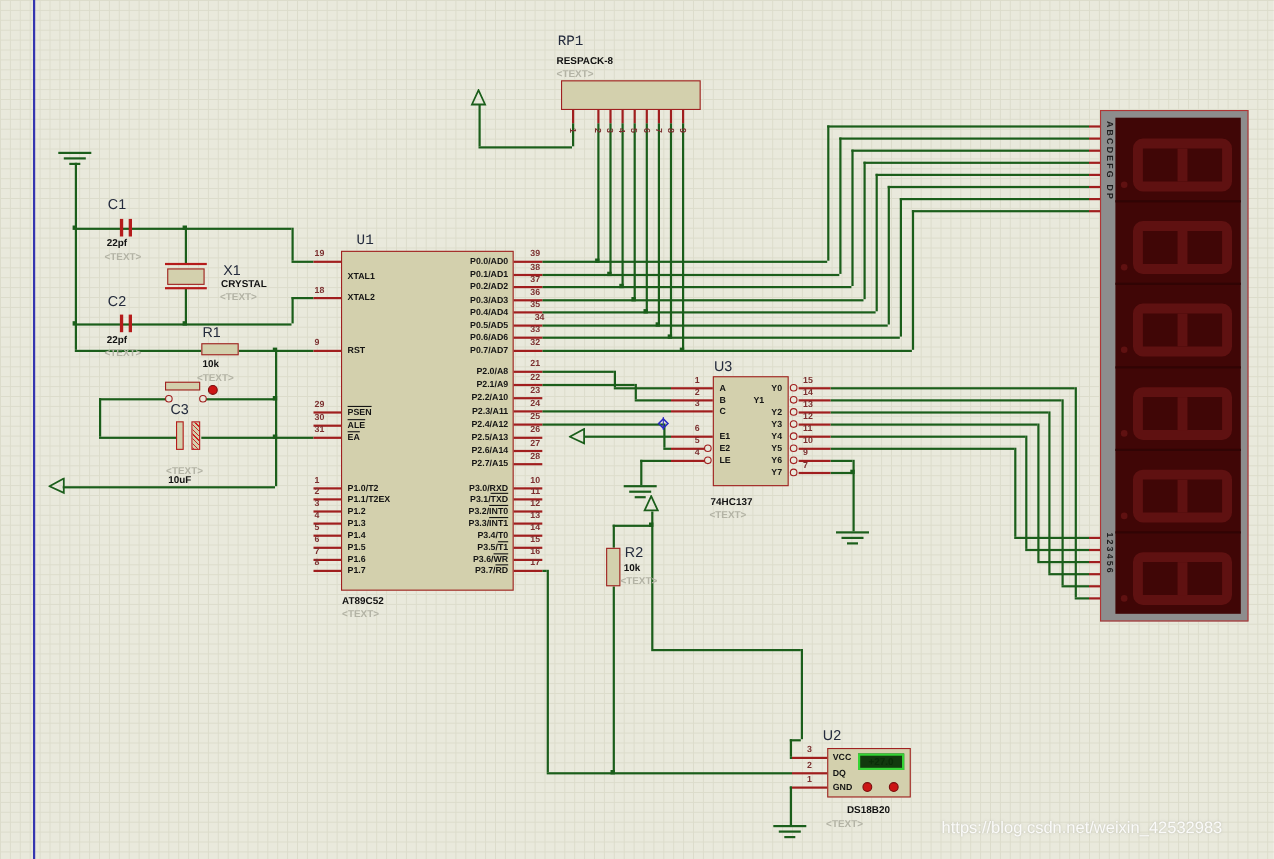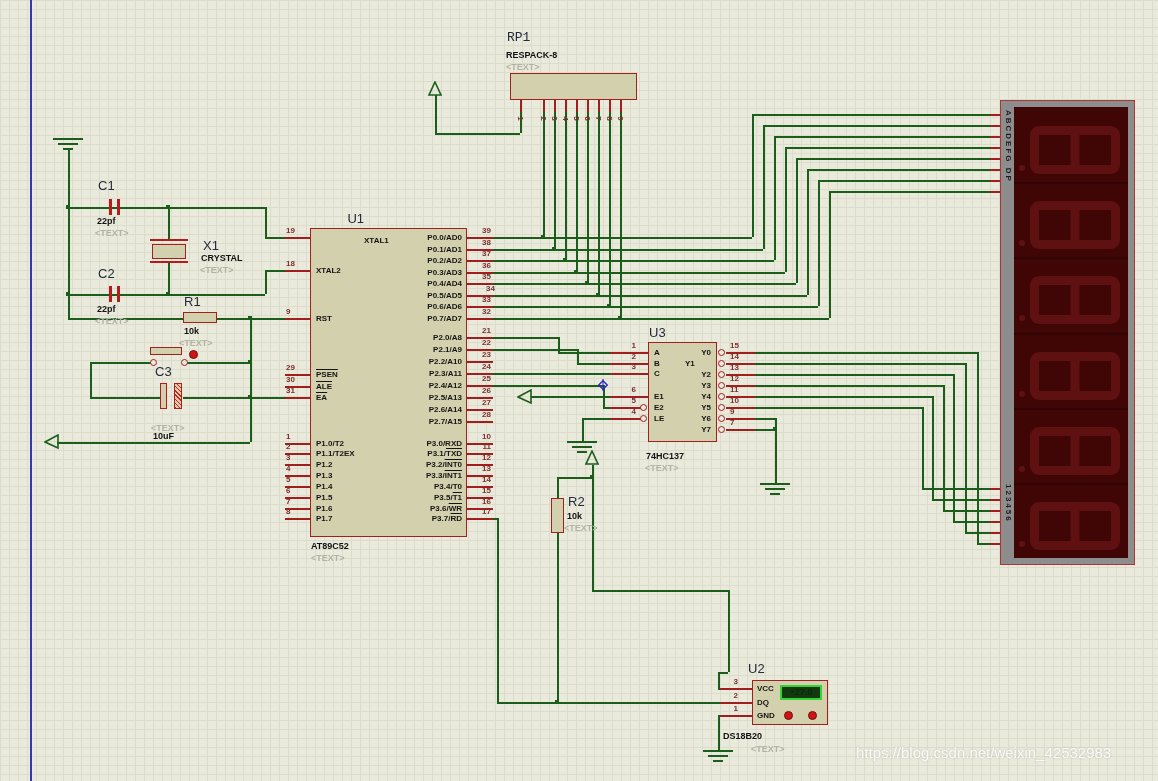--- a/index.html
+++ b/index.html
@@ -192,21 +192,21 @@
     <div class="abs" style="left: 517px; top: 389px; width: 16px; height: 16px;"><svg width="16" height="16">
         <path d="M1 8 L14 1 L14 14 Z" fill="none" stroke="#1b5e1b" stroke-width="1.6"></path>
       </svg></div>
     <div class="abs" style="left: 596px; top: 378px; width: 14px; height: 14px;"><svg width="14" height="14">
         <rect x="4" y="4" width="6" height="6" fill="none" stroke="#2a2ac0" stroke-width="1.4" transform="rotate(45 7 7)"></rect>
         <line x1="7" y1="1" x2="7" y2="13" stroke="#2a2ac0" stroke-width="1"></line>
       </svg></div>
     <div class="body" style="left: 310px; top: 228px; width: 157px; height: 309px;"></div>
     <div class="stub" style="left: 285px; top: 237px; width: 25px; height: 2px;"></div>
     <div class="pnum" style="left: 286px; top: 226px; width: 22px; height: 9px; text-align: left;">19</div>
-    <div class="pname" style="left: 316px; top: 236px; width: 70px; height: 9px; text-align: left; margin-left: 48px;">XTAL1</div>
+    <div class="pname" style="left: 316px; top: 247px; width: 70px; height: 9px; text-align: left;">XTAL1</div>
     <div class="stub" style="left: 285px; top: 270px; width: 25px; height: 2px;"></div>
     <div class="pnum" style="left: 286px; top: 259px; width: 22px; height: 9px; text-align: left;">18</div>
     <div class="pname" style="left: 316px; top: 266px; width: 70px; height: 9px; text-align: left;">XTAL2</div>
     <div class="stub" style="left: 285px; top: 318px; width: 25px; height: 2px;"></div>
     <div class="pnum" style="left: 286px; top: 307px; width: 22px; height: 9px; text-align: left;">9</div>
     <div class="pname" style="left: 316px; top: 314px; width: 70px; height: 9px; text-align: left;">RST</div>
     <div class="stub" style="left: 285px; top: 374px; width: 25px; height: 2px;"></div>
     <div class="pnum" style="left: 286px; top: 363px; width: 22px; height: 9px; text-align: left;">29</div>
     <div class="pname" style="left: 316px; top: 370px; width: 70px; height: 9px; text-align: left;"><span class="ov">PSEN</span></div>
     <div class="stub" style="left: 285px; top: 386px; width: 25px; height: 2px;"></div>
@@ -304,21 +304,21 @@
     <div class="pname" style="left: 390px; top: 482px; width: 72px; height: 9px; text-align: right;">P3.4/T0</div>
     <div class="stub" style="left: 467px; top: 497px; width: 26px; height: 2px;"></div>
     <div class="pnum" style="left: 465px; top: 486px; width: 26px; height: 9px; text-align: right;">15</div>
     <div class="pname" style="left: 390px; top: 493px; width: 72px; height: 9px; text-align: right;">P3.5/<span class="ov">T1</span></div>
     <div class="stub" style="left: 467px; top: 508px; width: 26px; height: 2px;"></div>
     <div class="pnum" style="left: 465px; top: 497px; width: 26px; height: 9px; text-align: right;">16</div>
     <div class="pname" style="left: 390px; top: 504px; width: 72px; height: 9px; text-align: right;">P3.6/<span class="ov">WR</span></div>
     <div class="stub" style="left: 467px; top: 518px; width: 26px; height: 2px;"></div>
     <div class="pnum" style="left: 465px; top: 507px; width: 26px; height: 9px; text-align: right;">17</div>
     <div class="pname" style="left: 390px; top: 514px; width: 72px; height: 9px; text-align: right;">P3.7/<span class="ov">RD</span></div>
-    <div class="ref" style="left: 324px; top: 211px; width: 40px; text-align: right;">U1</div>
+    <div class="ref" style="left: 312px; top: 211px; width: 40px; text-align: center; font-family: Liberation Mono, monospace;">U1</div>
     <div class="val" style="left: 311px; top: 541px; width: 70px; text-align: left;">AT89C52</div>
     <div class="ph" style="left: 311px; top: 553px; width: 60px; text-align: left;">&lt;TEXT&gt;</div>
     <div class="body" style="left: 510px; top: 73px; width: 127px; height: 27px;"></div>
     <div class="stub" style="left: 520px; top: 100px; width: 2px; height: 12px;"></div>
     <div class="rnum" style="left: 516px; top: 114px; width: 9px; height: 9px;">1</div>
     <div class="stub" style="left: 543px; top: 100px; width: 2px; height: 12px;"></div>
     <div class="rnum" style="left: 539px; top: 114px; width: 9px; height: 9px;">2</div>
     <div class="stub" style="left: 554px; top: 100px; width: 2px; height: 12px;"></div>
     <div class="rnum" style="left: 550px; top: 114px; width: 9px; height: 9px;">3</div>
     <div class="stub" style="left: 565px; top: 100px; width: 2px; height: 12px;"></div>
@@ -399,21 +399,21 @@
     <div class="stub" style="left: 720px; top: 702px; width: 32px; height: 2px;"></div>
     <div class="pnum" style="left: 722px; top: 691px; width: 16px; height: 9px; text-align: right;">2</div>
     <div class="pname" style="left: 757px; top: 698px; width: 30px; height: 9px; text-align: left;">DQ</div>
     <div class="stub" style="left: 720px; top: 715px; width: 32px; height: 2px;"></div>
     <div class="pnum" style="left: 722px; top: 704px; width: 16px; height: 9px; text-align: right;">1</div>
     <div class="pname" style="left: 757px; top: 711px; width: 30px; height: 9px; text-align: left;">GND</div>
     <div class="lcd" style="left: 780px; top: 685px; width: 42px; height: 15px;">+27.0</div>
     <div class="btn" style="left: 784px; top: 711px; width: 9px; height: 9px;"></div>
     <div class="btn" style="left: 808px; top: 711px; width: 9px; height: 9px;"></div>
     <div class="ref" style="left: 748px; top: 661px; width: 40px; text-align: left;">U2</div>
-    <div class="val" style="left: 723px; top: 731px; width: 60px; text-align: left;">DS18B20</div>
+    <div class="val" style="left: 749px; top: 731px; width: 60px; text-align: right;">DS18B20</div>
     <div class="ph" style="left: 751px; top: 744px; width: 60px; text-align: left;">&lt;TEXT&gt;</div>
     <div class="plate" style="left: 109px; top: 199px; width: 3px; height: 16px;"></div>
     <div class="plate" style="left: 117px; top: 199px; width: 3px; height: 16px;"></div>
     <div class="ref" style="left: 98px; top: 178px; width: 30px; text-align: left;">C1</div>
     <div class="val" style="left: 97px; top: 216px; width: 30px; text-align: left;">22pf</div>
     <div class="ph" style="left: 95px; top: 228px; width: 50px; text-align: left;">&lt;TEXT&gt;</div>
     <div class="plate" style="left: 109px; top: 286px; width: 3px; height: 16px;"></div>
     <div class="plate" style="left: 117px; top: 286px; width: 3px; height: 16px;"></div>
     <div class="ref" style="left: 98px; top: 266px; width: 30px; text-align: left;">C2</div>
     <div class="val" style="left: 97px; top: 304px; width: 30px; text-align: left;">22pf</div>

